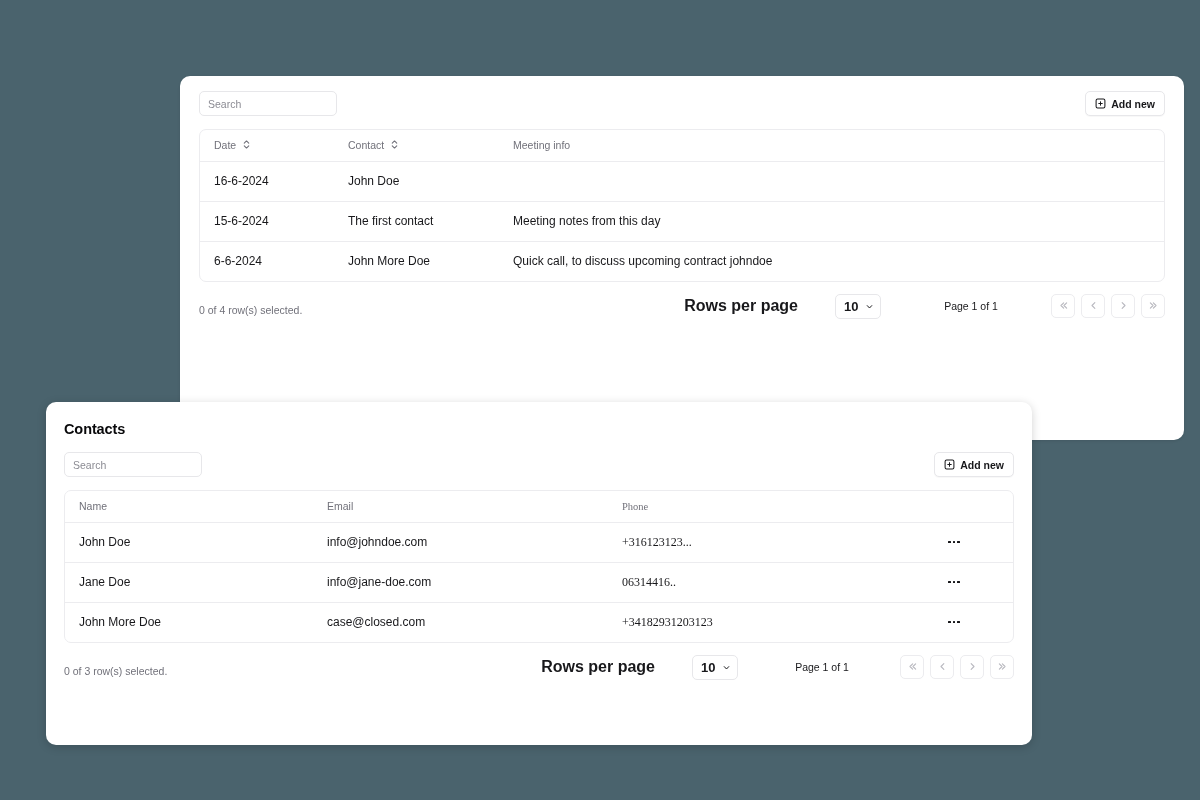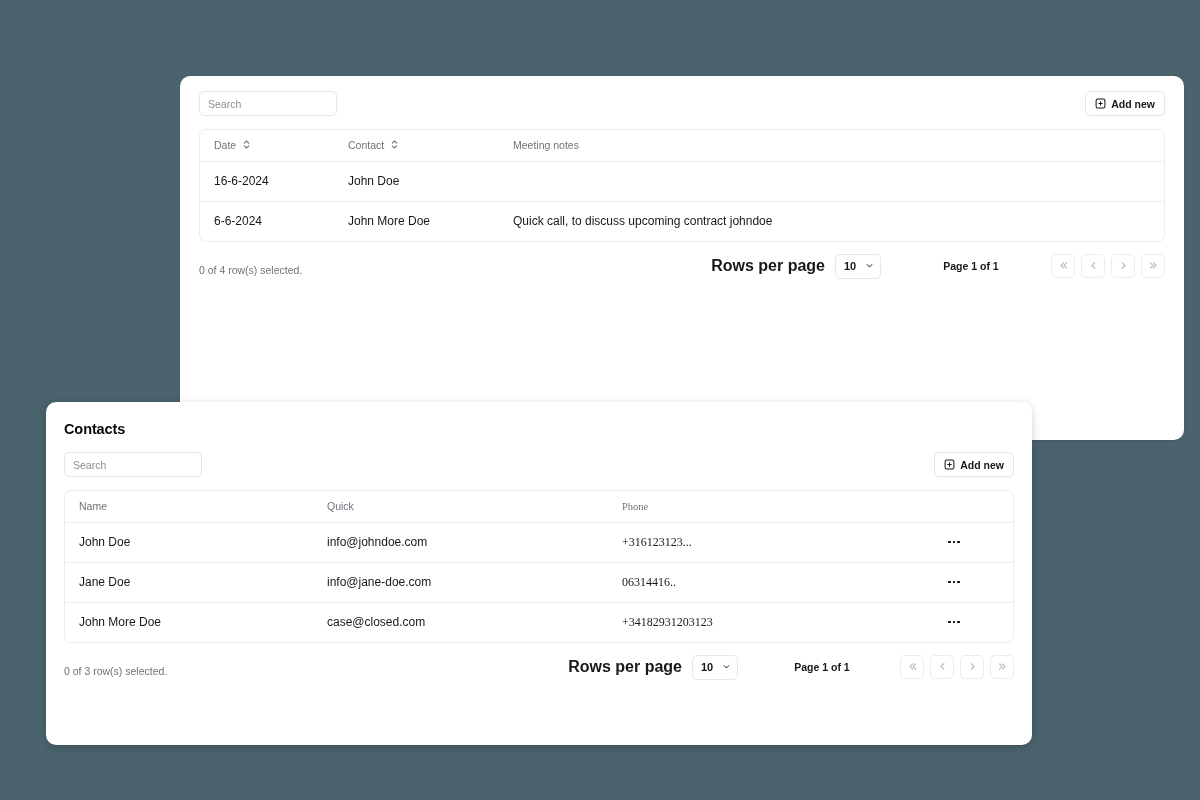--- a/index.html
+++ b/index.html
@@ -174,29 +174,30 @@
   }
   .rows-select {
     display: inline-flex;
     align-items: center;
     justify-content: space-between;
     width: 46px;
     height: 25px;
     border: 1px solid #e7e7ea;
     border-radius: 5px;
     background: #fff;
-    font-size: 11px;
+    font-size: 13px;
     font-weight: bold;
     color: #18181b;
     padding: 0 6px 0 8px;
     cursor: pointer;
+    margin-left: 27px;
   }
   .page-indicator {
     font-size: 10.5px;
-    font-weight: bold;
+    font-weight: normal;
     color: #18181b;
     white-space: nowrap;
     text-align: center;
   }
   .pg-btn {
     width: 24px; height: 24px;
     border: 1px solid #ececef;
     border-radius: 5px;
     background: #fff;
     color: #b8b8bf;
@@ -257,30 +258,35 @@
                 <span>
                   <svg width="9" height="11" viewBox="0 0 10 12" fill="none" stroke="#71717a" stroke-width="1.2" stroke-linecap="round" stroke-linejoin="round">
                     <polyline points="2.5,4.6 5,2.1 7.5,4.6"></polyline>
                     <polyline points="2.5,7.4 5,9.9 7.5,7.4"></polyline>
                   </svg>
                 </span>
               </span>
             </th>
             <th class="c-notes">
               <span class="th-inner">
-                <span>Meeting notes</span>
+                <span>Meeting info</span>
               </span>
             </th>
           </tr>
         </thead>
         <tbody>
           <tr>
             <td class="c-date">16-6-2024</td>
             <td class="c-contact">John Doe</td>
             <td class="c-notes"></td>
+          </tr>
+          <tr>
+            <td class="c-date">15-6-2024</td>
+            <td class="c-contact">The first contact</td>
+            <td class="c-notes">Meeting notes from this day</td>
           </tr>
           <tr>
             <td class="c-date">6-6-2024</td>
             <td class="c-contact">John More Doe</td>
             <td class="c-notes">Quick call, to discuss upcoming contract johndoe</td>
           </tr>
         </tbody>
       </table>
     </div>
 
@@ -356,21 +362,21 @@
       <table id="tbl-contacts">
         <thead>
           <tr>
             <th class="c-name">
               <span class="th-inner">
                   <span>Name</span>
                 </span>
             </th>
             <th class="c-email">
               <span class="th-inner">
-                  <span>Quick</span>
+                  <span>Email</span>
                 </span>
             </th>
             <th class="c-phone">
               <span class="th-inner">
                   <span>Phone</span>
                 </span>
             </th>
             <th class="c-actions"></th>
           </tr>
         </thead>

